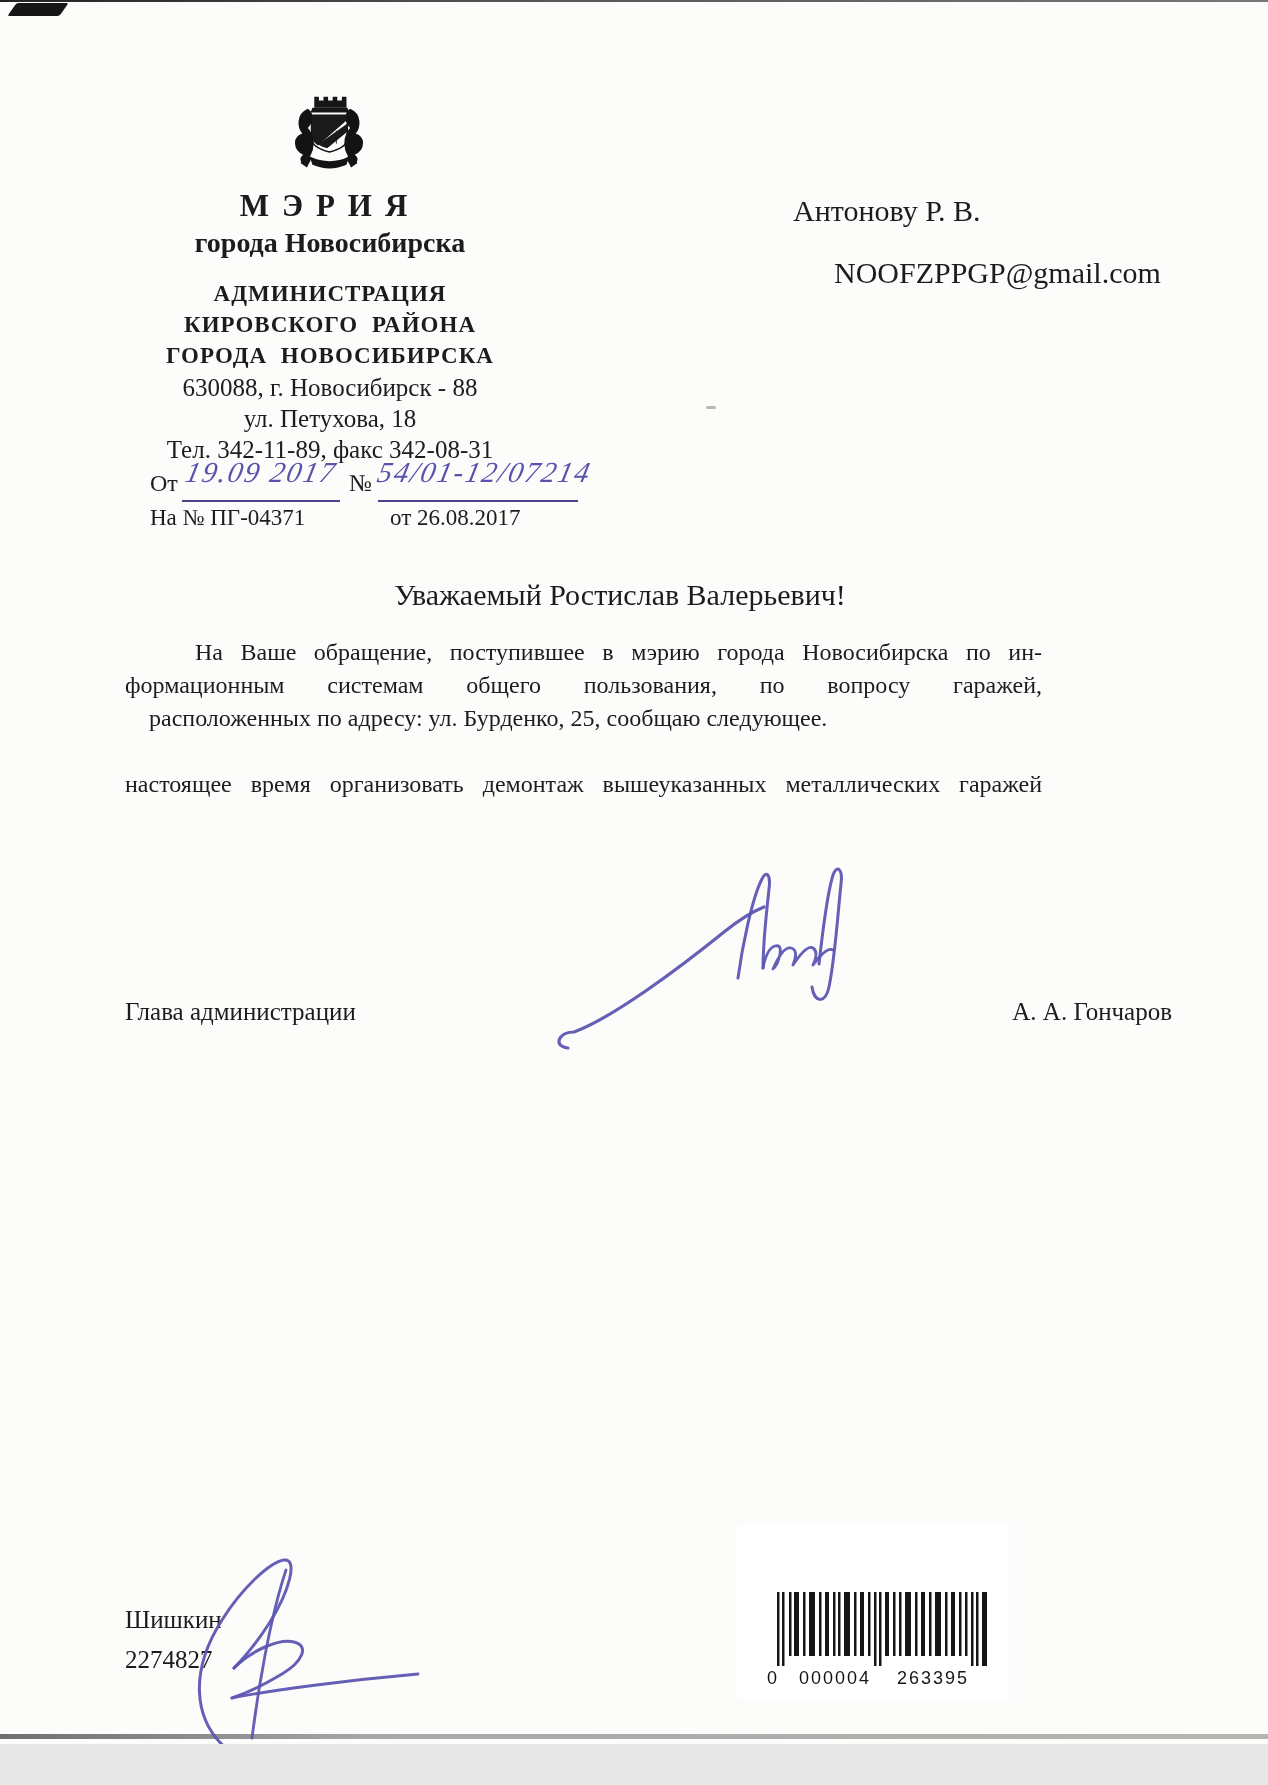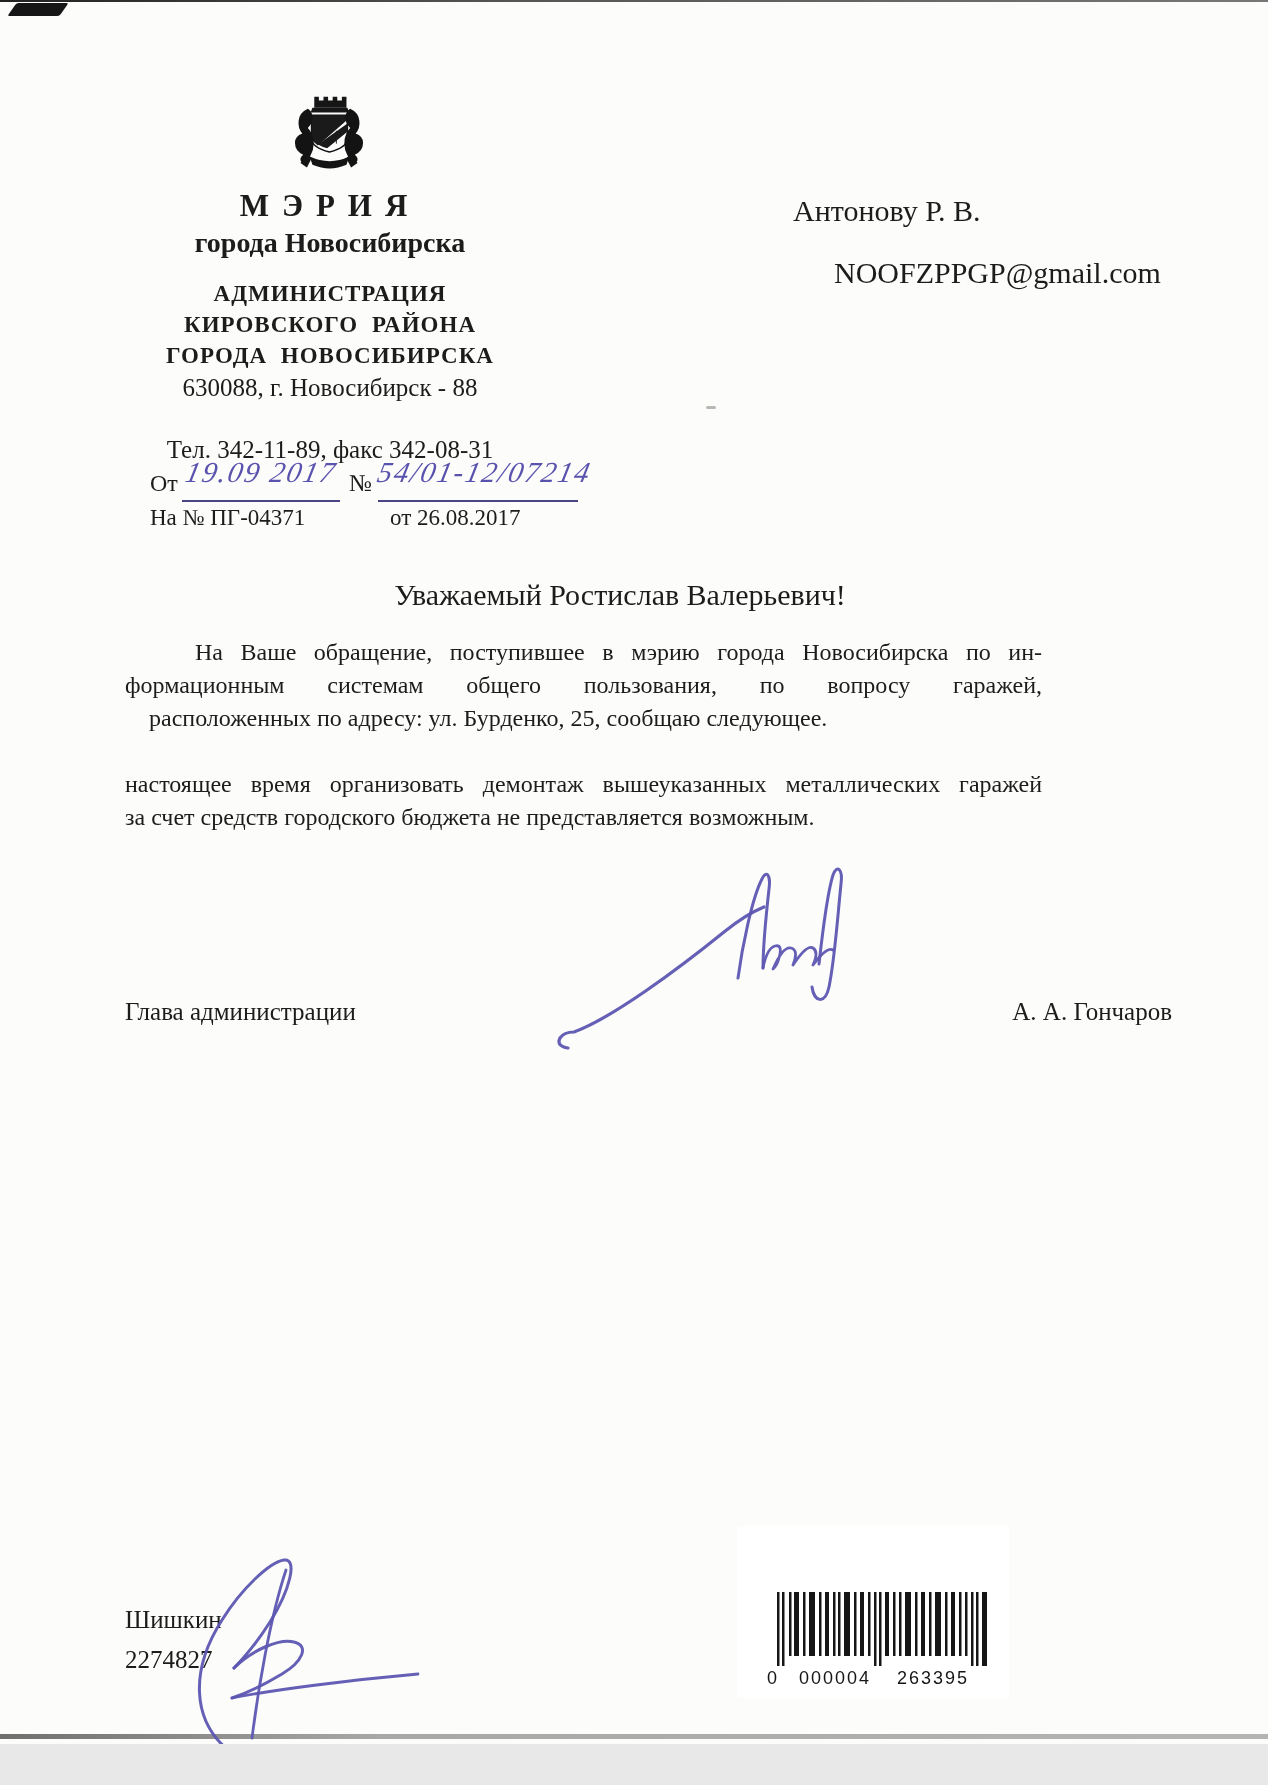--- a/index.html
+++ b/index.html
@@ -88,40 +88,40 @@
     <path d="M27 66 l-8 11 7 5 5 -10 z" fill="#141414"></path>
     <path d="M73 66 l8 11 -7 5 -5 -10 z" fill="#141414"></path>
   </svg>
 
   <div class="abs lh lh-org1">МЭРИЯ</div>
   <div class="abs lh lh-org2">города Новосибирска</div>
   <div class="abs lh lh-dept lh-d1">АДМИНИСТРАЦИЯ</div>
   <div class="abs lh lh-dept lh-d2">КИРОВСКОГО РАЙОНА</div>
   <div class="abs lh lh-dept lh-d3">ГОРОДА НОВОСИБИРСКА</div>
   <div class="abs lh lh-addr lh-a1">630088, г. Новосибирск - 88</div>
+  <div class="abs lh lh-addr lh-a2">ул. Петухова, 18</div>
   <div class="abs lh lh-addr lh-a3">Тел. 342-11-89, факс 342-08-31</div>
 
   <span class="abs ref" style="left:150px;top:470px;">От</span>
   <span class="abs u-line" style="left:182px;top:456px;width:158px;height:44px;text-align:center;"><span class="hand" style="display:inline-block;">19.09 2017</span></span>
   <span class="abs ref" style="left:349px;top:470px;">№</span>
   <span class="abs u-line" style="left:378px;top:456px;width:200px;height:44px;text-align:center;"><span class="hand" style="display:inline-block;">54/01-12/07214</span></span>
   <span class="abs" style="left:150px;top:505px;font-size:23px;">На № ПГ-04371</span>
   <span class="abs" style="left:390px;top:505px;font-size:23px;">от 26.08.2017</span>
 
   <div class="abs recip" style="left:793px;top:194px;">Антонову Р. В.</div>
   <div class="abs recip" style="left:834px;top:256px;">NOOFZPPGP@gmail.com</div>
 
   <div class="abs salut">Уважаемый Ростислав Валерьевич!</div>
 
   <div class="abs bline stretch" style="top:669px;">формационным системам общего пользования, по вопросу гаражей,</div>
   <div class="abs bline stretch indent" style="top:636px;">На Ваше обращение, поступившее в мэрию города Новосибирска по ин-</div>
   <div class="abs bline" style="top:702px;margin-left:24px;">расположенных по адресу: ул. Бурденко, 25, сообщаю следующее.</div>
 
   <div class="abs bline stretch" style="top:768px;">настоящее время организовать демонтаж вышеуказанных металлических гаражей</div>
-  <div class="abs bline" style="top:801px;">за счет средств городского бюджета не представляется возможным.</div>
 
   <div class="abs sig-title">Глава администрации</div>
   <div class="abs sig-name">А. А. Гончаров</div>
 
   <svg class="abs" style="left:552px;top:866px;" width="310" height="205" viewBox="0 0 310 205">
     <path class="ink" stroke-width="3.2" d="M16 182 q-12 -2 -8 -10 q4 -6 14 -6 C 60 152, 125 104, 172 66 C 188 53, 202 45, 212 41"></path>
     <path class="ink" stroke-width="3" d="M186 112 C 190 82, 200 32, 210 13 C 214 4, 219 8, 217 23 C 214 50, 211 82, 211 102"></path>
     <path class="ink" stroke-width="2.8" d="M211 102 q4 -20 12 -22 q8 -2 4 12 q-2 8 -6 11 q10 -23 18 -21 q8 2 2 17 q14 -21 20 -17 q6 4 0 17 q14 -19 20 -15"></path>
     <path class="ink" stroke-width="3" d="M267 98 C 271 62, 275 28, 281 9 C 285 -2, 291 3, 289 18 C 286 46, 283 92, 277 121 C 273 139, 262 136, 260 121"></path>
   </svg>

